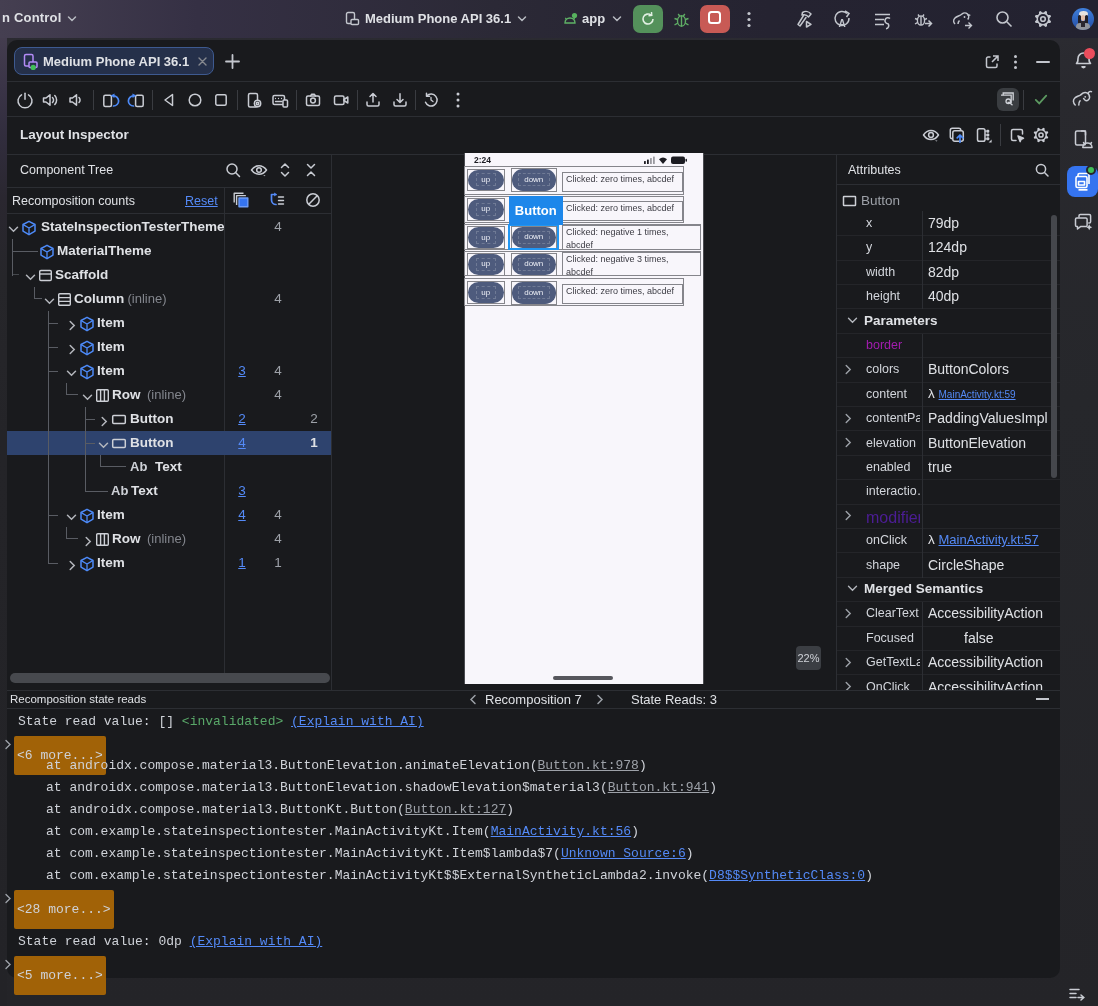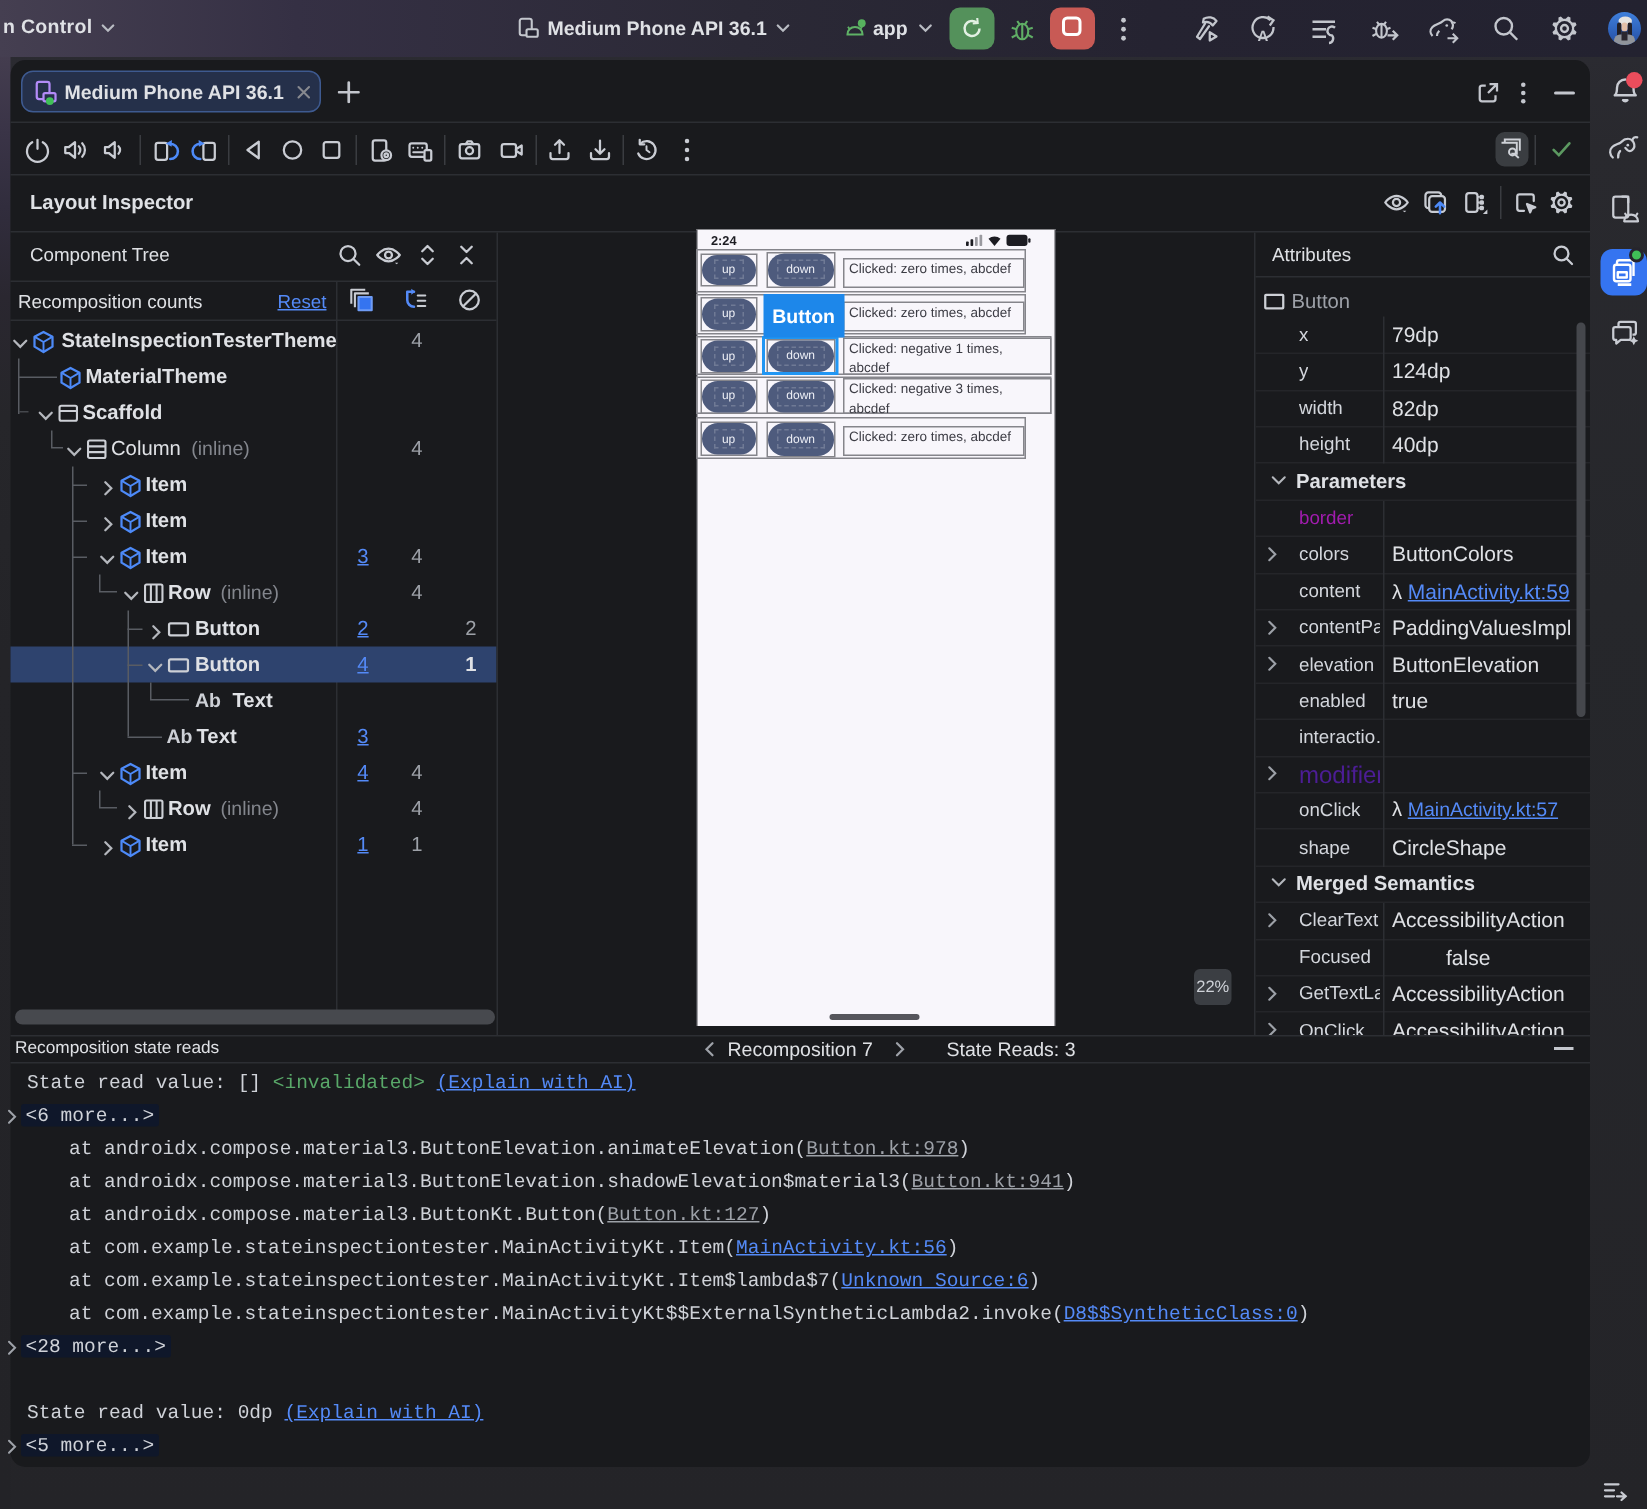--- a/index.html
+++ b/index.html
@@ -10,21 +10,21 @@
 .hl{position:absolute;height:1px;background:#2c2e33}
 .vl{position:absolute;width:1px;background:#2c2e33}
 svg{position:absolute;display:block}
 .titlebar{position:absolute;left:0;top:0;width:1098px;height:38px;
 background:linear-gradient(90deg,#453f51 0,#353044 18%,#2b2936 45%,#252331 70%,#232230 100%)}
 .island{position:absolute;left:7px;top:40px;width:1053px;height:938px;background:#191a1d;border-radius:10px}
 .mono{font-family:"Liberation Mono",monospace}
 .link{color:#548af7;text-decoration:underline}
 .glink{color:#9da1a8;text-decoration:underline}
 .tab{position:absolute;left:14px;top:47px;width:200px;height:28px;background:#25304a;border:1px solid #3e5a90;border-radius:8px}
-.hlbox{display:inline-block;background:#0f172a;border-radius:2px;padding:0 3px}
+.hlbox{display:inline-block;background:#a16207;border-radius:2px;padding:12px 3px}
 </style></head>
 <body>
 <div class="ab" style="left:0;top:38px;width:7px;height:968px;background:linear-gradient(180deg,#443d4f 0,#3a3447 50px,#312d3d 100px,#2a2730 160px,#26262a 240px,#242428 400px,#232327 100%)"></div>
 <div class="titlebar"></div>
 <div class="island"></div>
 
 <div class="tx" style="left:2px;top:10px;font-size:13px;font-weight:bold;letter-spacing:.2px">n Control</div>
 <svg class="ab" style="left:66px;top:15px" width="12" height="8" viewBox="0 0 12 8">
     <path d="M2.5 2l3.5 3.5L9.5 2" stroke="#b8bbc2" stroke-width="1.5" fill="none" stroke-linecap="round"></path>
   </svg>
@@ -326,21 +326,21 @@
     <path d="M1.7 6h11.6"></path>
   </svg>
 <div class="tx" style="left:55px;top:267px;font-size:13.5px;font-weight:bold;color:#dfe1e5">Scaffold</div>
 <svg class="ab" style="left:44px;top:298px" width="11" height="7" viewBox="0 0 11 7">
     <path d="M1.5 1.2l4 4 4-4" stroke="#b4b7bd" stroke-width="1.5" fill="none" stroke-linecap="round"></path>
   </svg>
 <svg class="ab" style="left:57px;top:292px" width="15" height="15" viewBox="0 0 15 15" fill="none" stroke="#cdd0d6" stroke-width="1.4">
     <rect x="1.7" y="1.7" width="11.6" height="11.6" rx="1"></rect>
     <path d="M1.7 5.6h11.6M1.7 9.4h11.6"></path>
   </svg>
-<div class="tx" style="left:74px;top:291px;font-size:13.5px;font-weight:normal;color:#dfe1e5">Column</div>
+<div class="tx" style="left:74px;top:291px;font-size:13.5px;font-weight:bold;color:#dfe1e5">Column</div>
 <div class="tx" style="left:127.5px;top:291px;font-size:13px;font-weight:normal;color:#83868d">(inline)</div>
 <div class="tx" style="left:272px;top:291px;font-size:13.5px;font-weight:normal;color:#9da1a8;width:12px;text-align:center">4</div>
 <svg class="ab" style="left:69px;top:320px" width="7" height="11" viewBox="0 0 7 11">
     <path d="M1.2 1.5l4 4-4 4" stroke="#b4b7bd" stroke-width="1.5" fill="none" stroke-linecap="round"></path>
   </svg>
 <svg class="ab" style="left:79px;top:316px" width="16" height="16" viewBox="0 0 16 16" fill="none" stroke="#4d8af8" stroke-width="1.5" stroke-linejoin="round">
     <path d="M8 1.3l6 3.2v6.6L8 14.7l-6-3.6V4.5z"></path>
     <path d="M2.2 4.6L8 8l5.8-3.4M8 8v6.4" stroke-width="1.3"></path>
   </svg>
 <div class="tx" style="left:97px;top:315px;font-size:13.5px;font-weight:bold;color:#dfe1e5">Item</div>
@@ -527,21 +527,21 @@
 <div class="hl" style="left:837px;top:332.7px;width:223px;background:#242529"></div>
 <div class="tx" style="left:866px;top:337.8999999999999px;font-size:12.5px;color:#a21caf;max-width:54px;overflow:hidden">border</div>
 <div class="hl" style="left:837px;top:357.1px;width:223px;background:#242529"></div>
 <svg class="ab" style="left:845px;top:363.7999999999999px" width="7" height="11" viewBox="0 0 7 11">
     <path d="M1.2 1.5l4 4-4 4" stroke="#9da1a8" stroke-width="1.4" fill="none" stroke-linecap="round"></path>
   </svg>
 <div class="tx" style="left:866px;top:362.2999999999999px;font-size:12.5px;color:#d3d6dc;max-width:54px;overflow:hidden">colors</div>
 <div class="tx" style="left:928px;top:361.2999999999999px;font-size:14px">ButtonColors</div>
 <div class="hl" style="left:837px;top:381.5px;width:223px;background:#242529"></div>
 <div class="tx" style="left:866px;top:386.6999999999999px;font-size:12.5px;color:#d3d6dc;max-width:54px;overflow:hidden">content</div>
-<div class="tx" style="left:928px;top:385.6999999999999px;font-size:13.5px">λ <span class="link" style="font-size:14px">MainActivity.kt:59</span></div>
+<div class="tx" style="left:928px;top:385.6999999999999px;font-size:13.5px">λ <span class="link" style="font-size:10px">MainActivity.kt:59</span></div>
 <div class="hl" style="left:837px;top:405.9px;width:223px;background:#242529"></div>
 <svg class="ab" style="left:845px;top:412.59999999999985px" width="7" height="11" viewBox="0 0 7 11">
     <path d="M1.2 1.5l4 4-4 4" stroke="#9da1a8" stroke-width="1.4" fill="none" stroke-linecap="round"></path>
   </svg>
 <div class="tx" style="left:866px;top:411.09999999999985px;font-size:12.5px;color:#d3d6dc;max-width:54px;overflow:hidden">contentPa…</div>
 <div class="tx" style="left:928px;top:410.09999999999985px;font-size:14px">PaddingValuesImpl</div>
 <div class="hl" style="left:837px;top:430.3px;width:223px;background:#242529"></div>
 <svg class="ab" style="left:845px;top:436.99999999999983px" width="7" height="11" viewBox="0 0 7 11">
     <path d="M1.2 1.5l4 4-4 4" stroke="#9da1a8" stroke-width="1.4" fill="none" stroke-linecap="round"></path>
   </svg>

